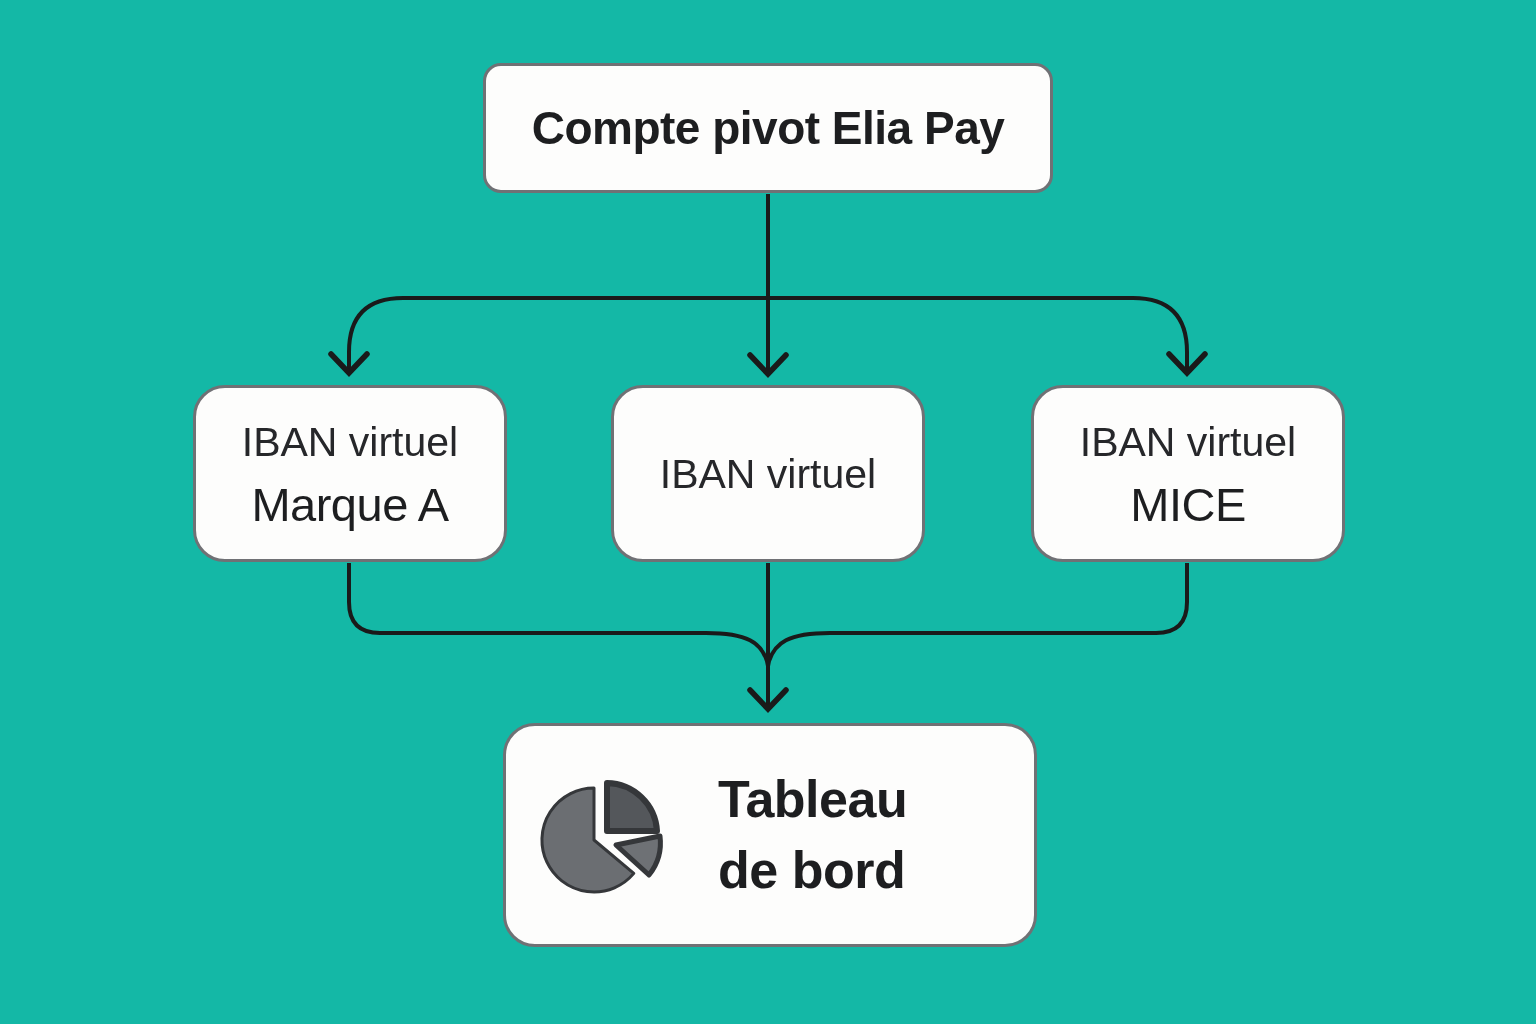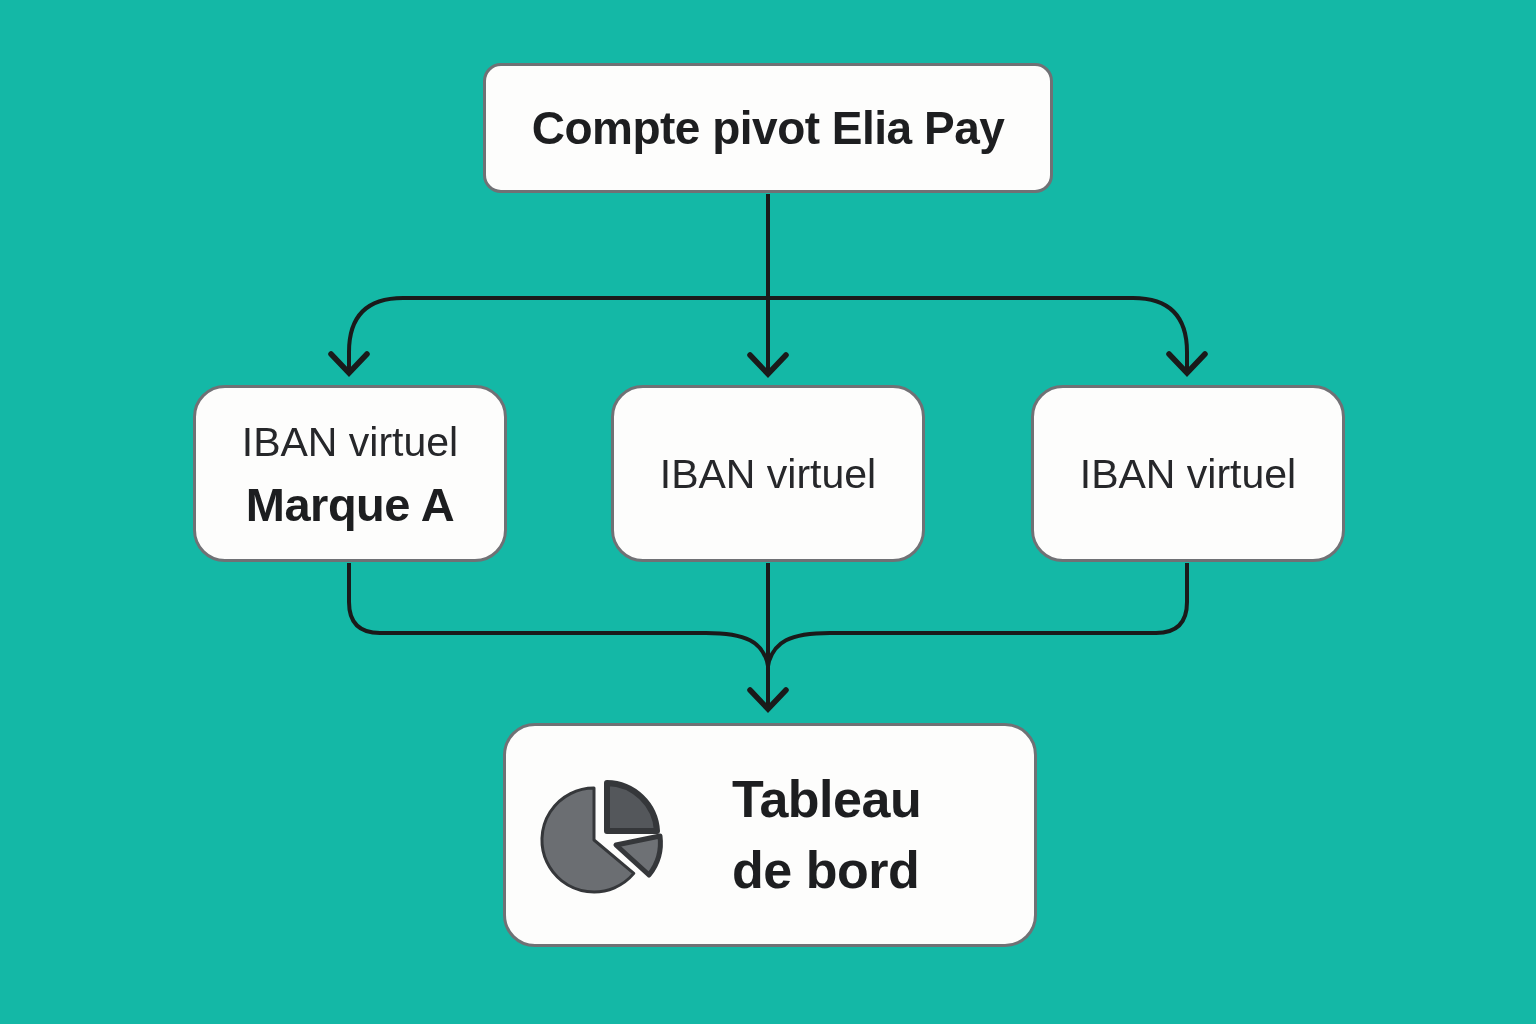--- a/index.html
+++ b/index.html
@@ -38,28 +38,28 @@
     font-size:46px;font-weight:700;letter-spacing:-0.5px;color:#1d1e20;
   }
   .node-branch{ top:385px;width:314px;height:177px; }
   .node-branch-a{ left:193px; }
   .node-branch-b{ left:611px; }
   .node-branch-c{ left:1031px; }
   .branch-line1{
     font-size:41px;font-weight:400;color:#26272a;line-height:62px;
   }
   .branch-line2{
-    font-size:47px;font-weight:700;letter-spacing:-0.5px;color:#1d1e20;line-height:64px;
+    font-size:47px;font-weight:400;letter-spacing:-0.5px;color:#1d1e20;line-height:64px;
   }
   .node-sink{
     left:503px;top:723px;width:534px;height:224px;
     flex-direction:row;
     justify-content:flex-start;
     padding-left:34px;
-    gap:60px;
+    gap:46px;
   }
   .sink-text{
     text-align:left;
     font-size:52px;font-weight:700;letter-spacing:-0.5px;
     line-height:71px;color:#1d1e20;
   }
   .pie-icon{ width:132px;height:124px;flex:0 0 auto; }
 </style>
 </head>
 <body>
@@ -91,20 +91,21 @@
     <div class="branch-line1">IBAN virtuel</div>
     <div class="branch-line2">Marque A</div>
   </div>
 
   <div class="node node-branch node-branch-b">
     <div class="branch-line1">IBAN virtuel</div>
   </div>
 
   <div class="node node-branch node-branch-c">
     <div class="branch-line1">IBAN virtuel</div>
+    <div class="branch-line2">MICE</div>
   </div>
 
   <div class="node node-sink">
     <svg class="pie-icon" viewBox="0 0 132 124" fill="none" stroke="#35373a">
 
       <path d="M 54 67 L 54 15 A 52 52 0 1 0 93.8 100.4 Z" stroke-width="3" stroke-linejoin="round" fill="#6b6e72"></path>
 
       <path d="M 67 58 L 67 10 A 51 51 0 0 1 117 58 Z" stroke-width="6" stroke-linejoin="round" fill="#54575b"></path>
 
       <path d="M 76 72 L 120 63 A 52 52 0 0 1 109 102 Z" stroke-width="5" stroke-linejoin="round" fill="#6e7175"></path>

